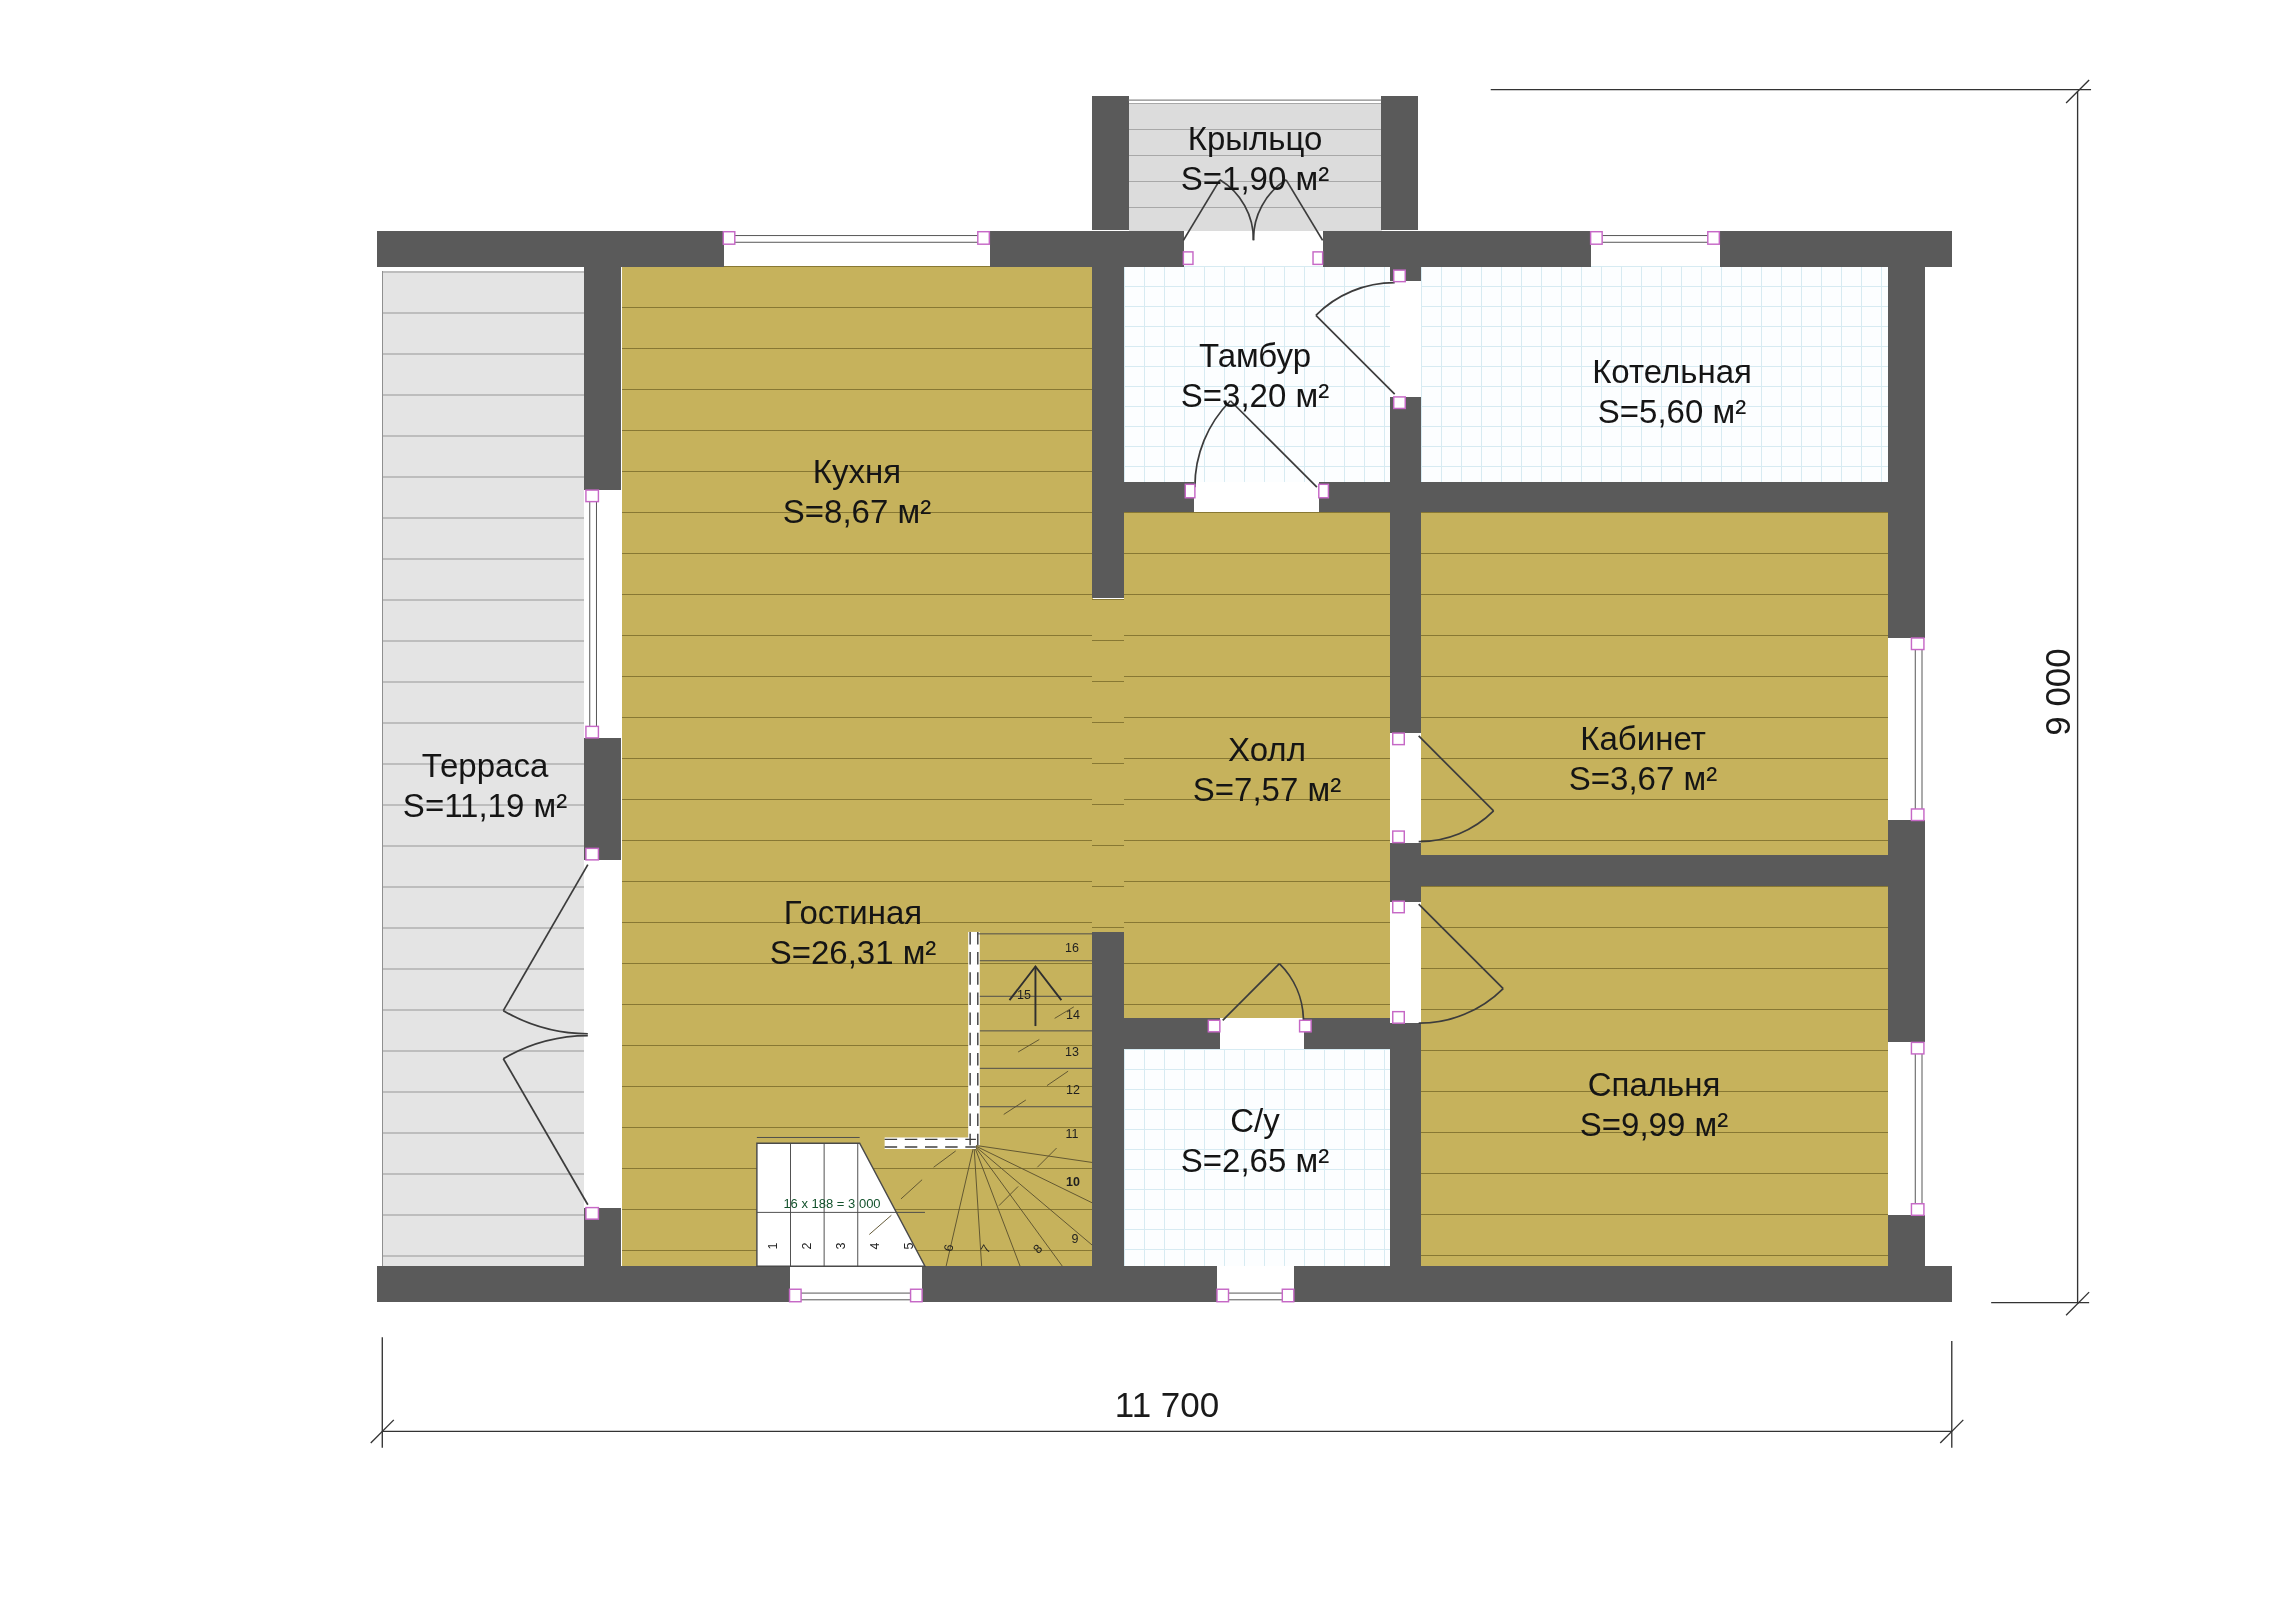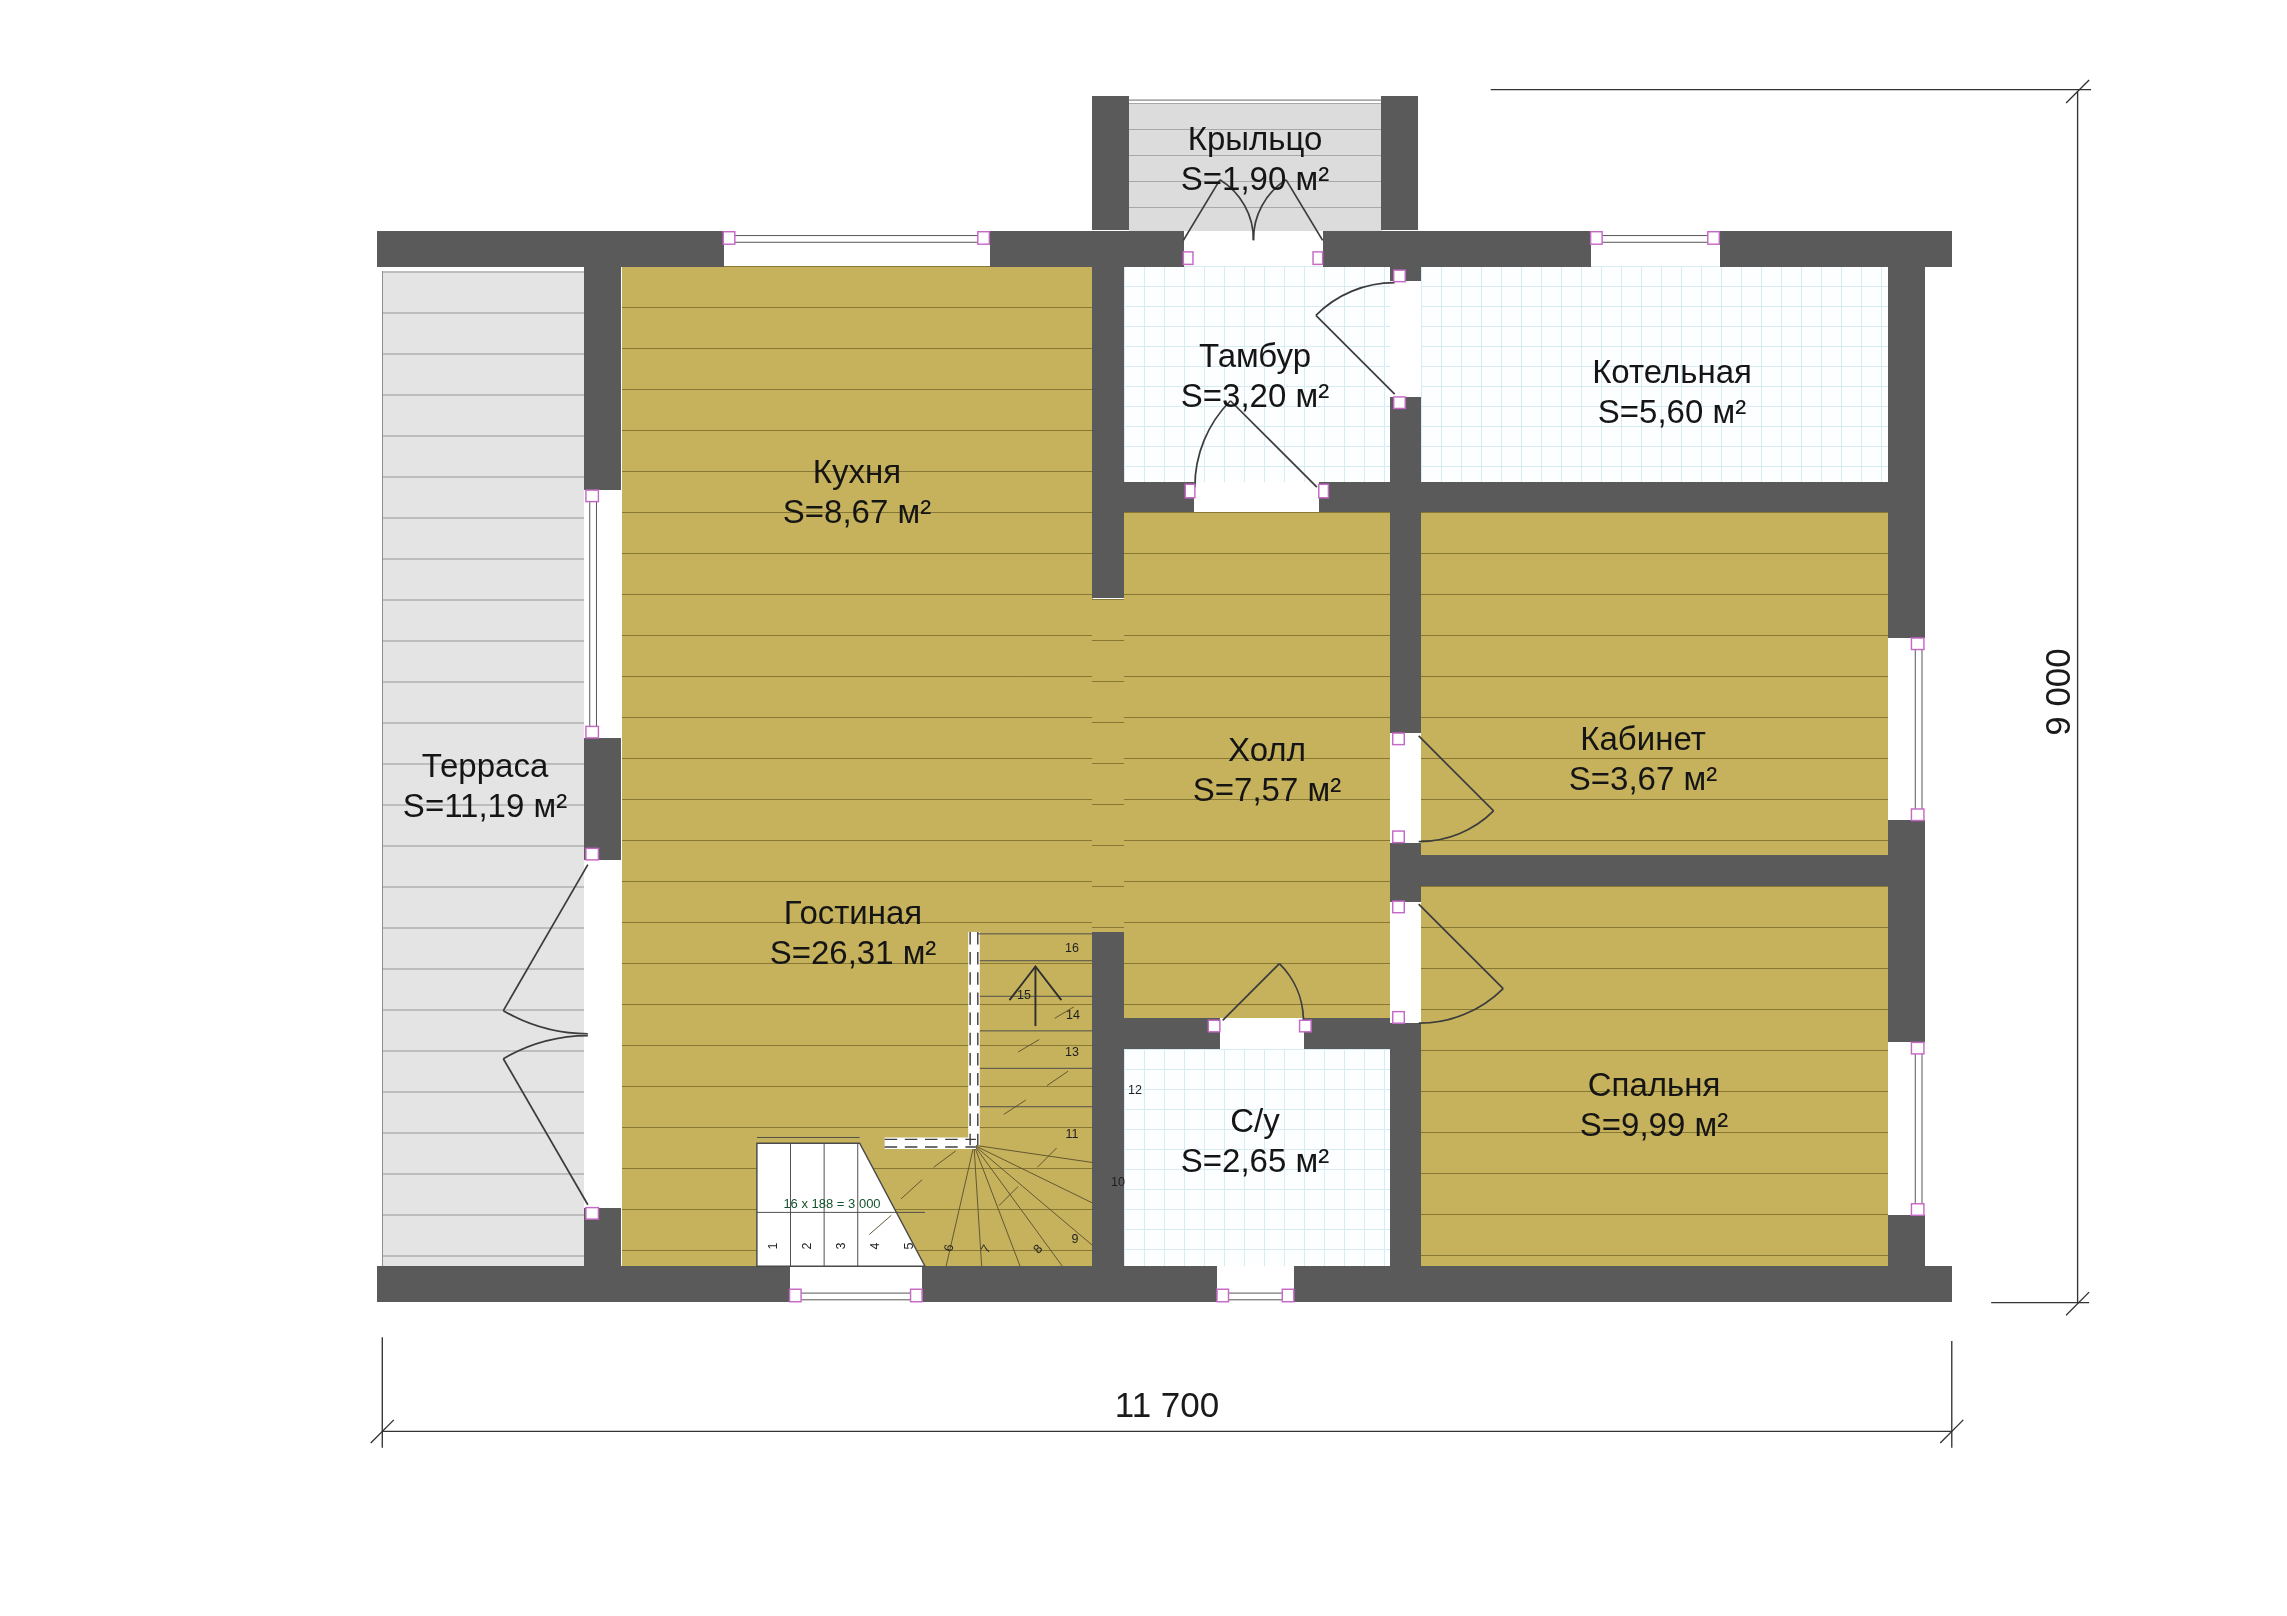--- a/index.html
+++ b/index.html
@@ -325,23 +325,23 @@
 
   <span class="tread-num r90" style="left:773px;top:1246px;">1</span>
   <span class="tread-num r90" style="left:807px;top:1246px;">2</span>
   <span class="tread-num r90" style="left:841px;top:1246px;">3</span>
   <span class="tread-num r90" style="left:875px;top:1246px;">4</span>
   <span class="tread-num r90" style="left:909px;top:1246px;">5</span>
   <span class="tread-num r80" style="left:949px;top:1248px;">6</span>
   <span class="tread-num r60" style="left:986px;top:1249px;">7</span>
   <span class="tread-num r45" style="left:1038px;top:1249px;">8</span>
   <span class="tread-num" style="left:1075px;top:1239px;">9</span>
-  <span class="tread-num" style="left:1118px;top:1182px;">10</span>
+  <span class="tread-num" style="left:1073px;top:1182px;font-weight:bold;">10</span>
   <span class="tread-num" style="left:1072px;top:1134px;">11</span>
-  <span class="tread-num" style="left:1135px;top:1090px;">12</span>
+  <span class="tread-num" style="left:1073px;top:1090px;">12</span>
   <span class="tread-num" style="left:1072px;top:1052px;">13</span>
   <span class="tread-num" style="left:1073px;top:1015px;">14</span>
   <span class="tread-num" style="left:1024px;top:982px;margin-top:13px;">15</span>
   <span class="tread-num" style="left:1072px;top:948px;">16</span>
 
   <div class="dim-label" style="left:1167px;top:1405px;">11 700</div>
   <div class="dim-label vert" style="left:2058px;top:692px;">9 000</div>
 
 </div>
 

